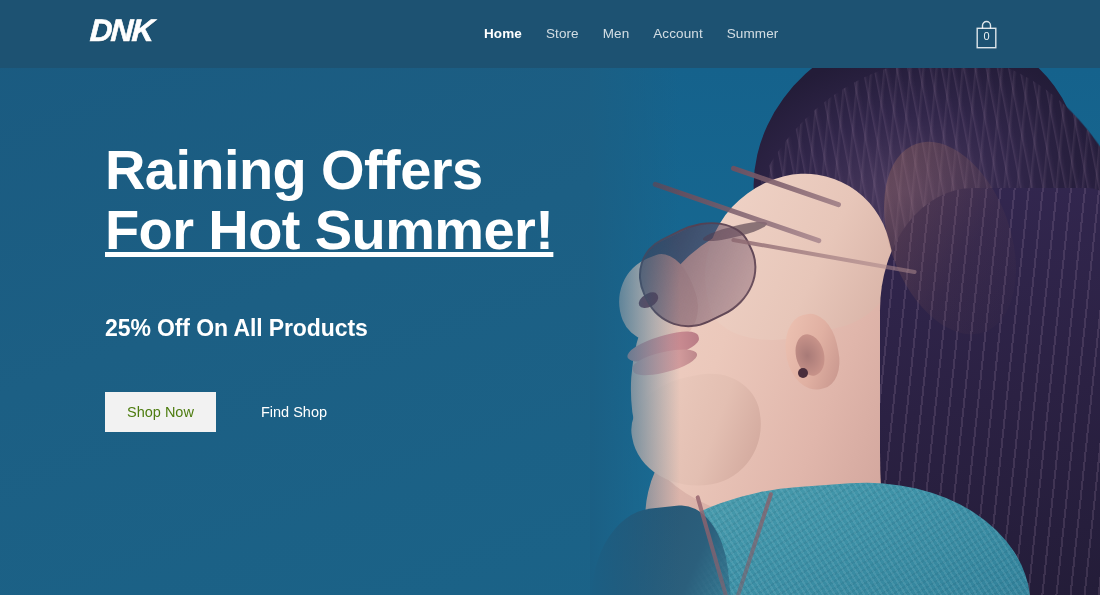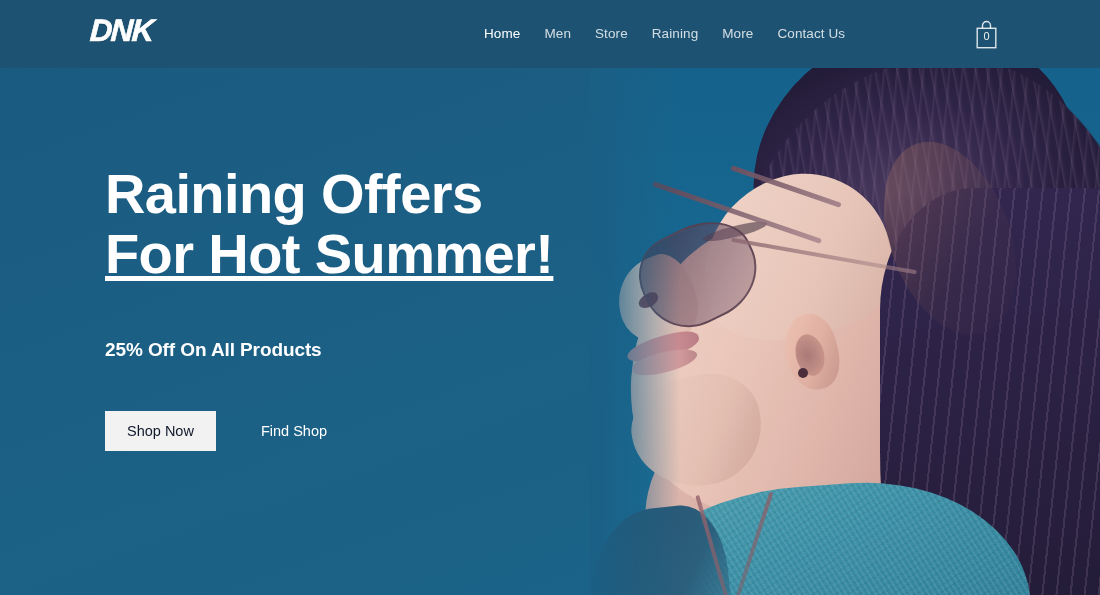--- a/index.html
+++ b/index.html
@@ -58,21 +58,21 @@
     font-size:13.5px;
     line-height:68px;
     padding:0 12px;
     text-decoration:none;
     white-space:nowrap;
     cursor:pointer;
     letter-spacing:0.1px;
   }
   .nav-item.active {
     color:#ffffff;
-    font-weight:normal;
+    font-weight:bold;
   }
 
   .cart {
     position:absolute;
     left:974px; top:20px;
     width:25px; height:29px;
     cursor:pointer;
   }
   .cart svg { display:block; }
   .cart-count {
@@ -347,46 +347,45 @@
     background: linear-gradient(90deg,#1b5f84 0%, rgba(27,95,132,0.55) 45%, rgba(27,95,132,0) 100%);
     z-index:30;
   }
 
   
   .hero {
     position:absolute;
     left:105px; top:140px;
     z-index:35;
     width:520px;
-    margin-top:24px;
   }
   .hero h1 {
     color:#ffffff;
     font-size:56px;
     font-weight:bold;
     line-height:60px;
     letter-spacing:-0.6px;
   }
   .hero h1 .l2 { display:block;text-decoration:underline; }
   .hero .sub {
     margin-top:55px;
     color:#ffffff;
-    font-size:19px;
+    font-size:23px;
     font-weight:bold;
     letter-spacing:-0.1px;
   }
   .cta-row {
     margin-top:50px;
     display:flex;
     align-items:center;
   }
   .btn-primary {
     display:inline-block;
     background:#f2f2f2;
-    color:#0f172a;
+    color:#4d7c0f;
     font-size:14.5px;
     padding:12px 22px;
     border:none;
     cursor:pointer;
     font-family:"Liberation Sans", sans-serif;
     min-width:104px;
     text-align:center;
   }
   .btn-link {
     margin-left:45px;
@@ -444,25 +443,24 @@
 
     <div class="ph photo-fade"></div>
   </div>
 
   <div class="header">
     <div class="header-inner">
       <div class="logo">DNK</div>
 
       <nav class="nav">
         <a class="nav-item active">Home</a>
+        <a class="nav-item">Store</a>
         <a class="nav-item">Men</a>
-        <a class="nav-item">Store</a>
-        <a class="nav-item">Raining</a>
-        <a class="nav-item">More</a>
-        <a class="nav-item">Contact Us</a>
+        <a class="nav-item">Account</a>
+        <a class="nav-item">Summer</a>
       </nav>
 
       <div class="cart">
         <svg width="25" height="29" viewBox="0 0 25 29">
           <path d="M8.5 8.5 V5.5 a4 4 0 0 1 8 0 V8.5" fill="none" stroke="rgba(255,255,255,0.85)" stroke-width="1.4"></path>
           <rect x="3.2" y="8.3" width="18.6" height="19.4" fill="none" stroke="rgba(255,255,255,0.85)" stroke-width="1.4"></rect>
         </svg>
         <div class="cart-count">0</div>
       </div>
     </div>

